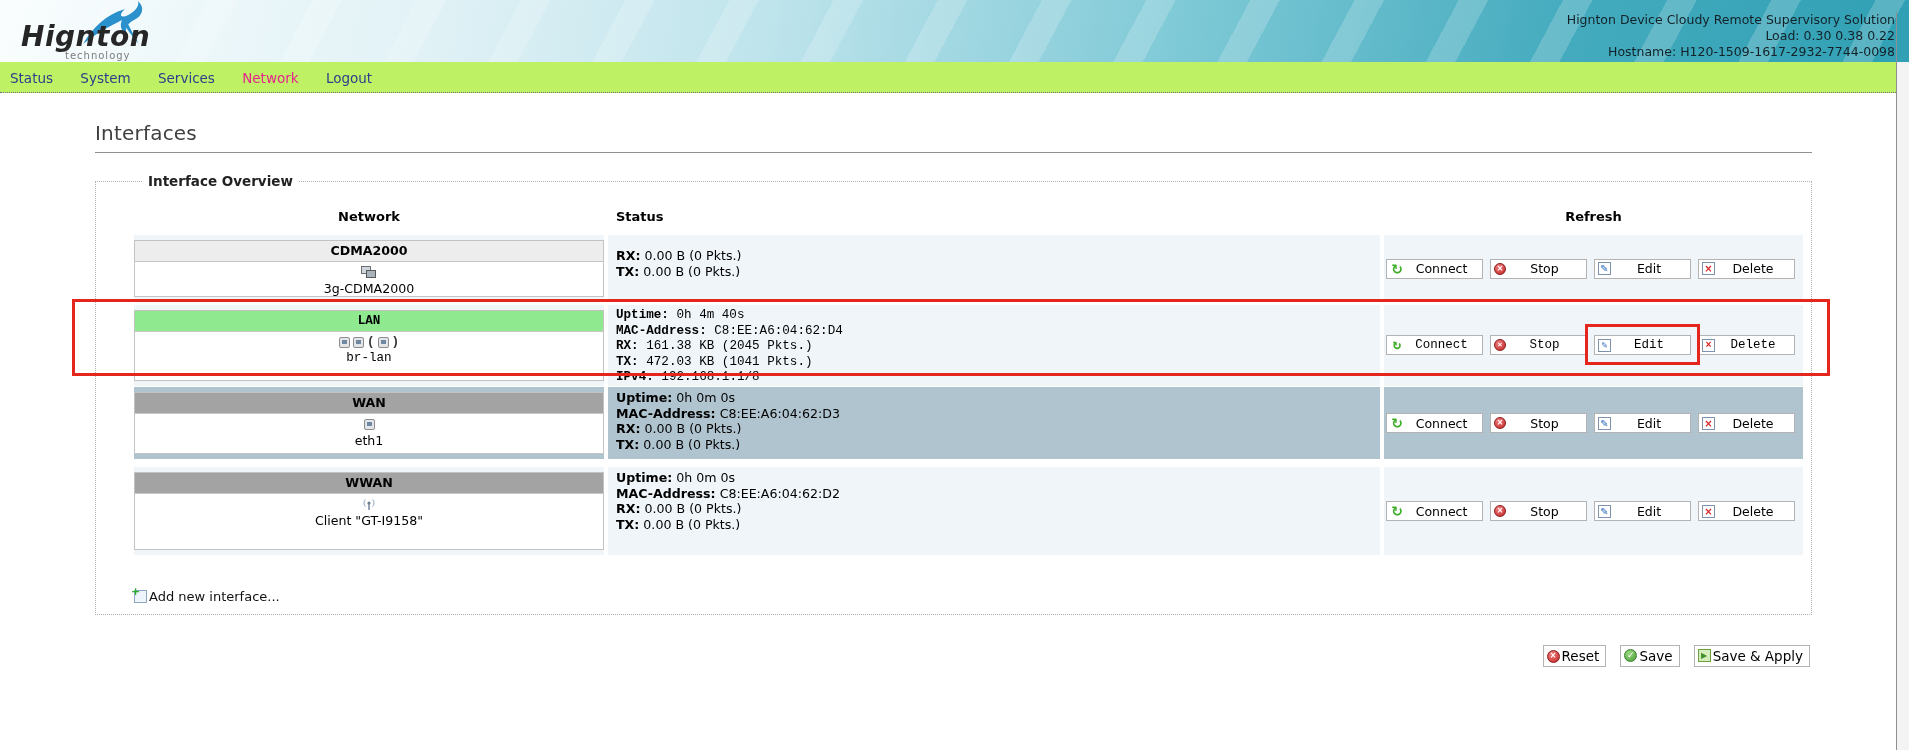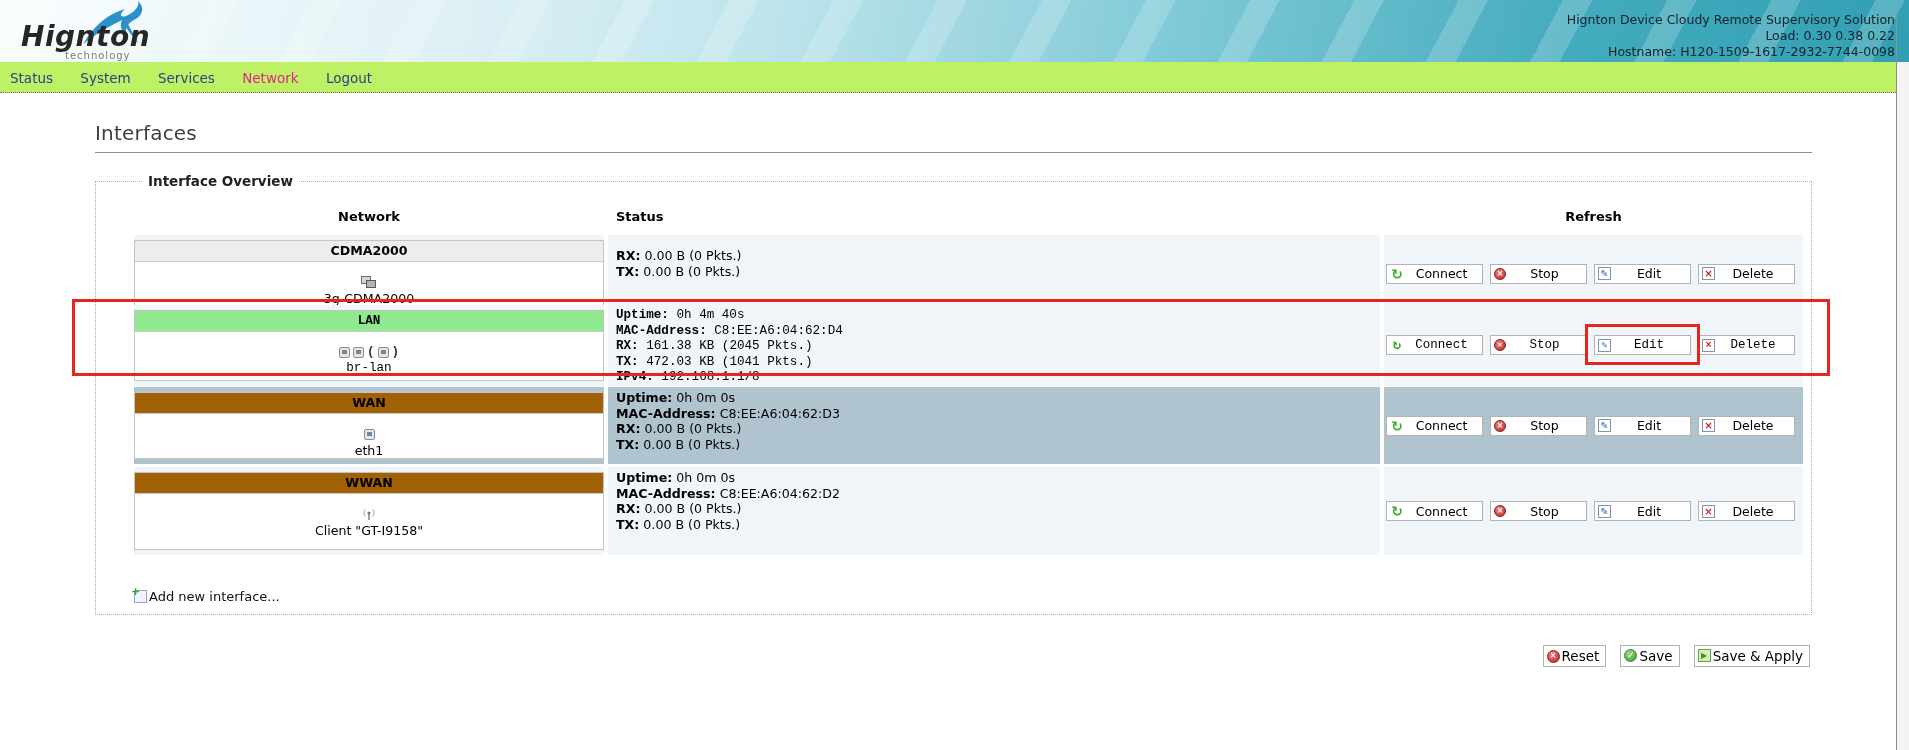--- a/index.html
+++ b/index.html
@@ -55,22 +55,22 @@
   .row-dark  > .cell { background:#b0c4cf; }
   .trow.r0 { height:62px; } .trow.r1 { height:74px;font-family:Liberation Mono, monospace; } .trow.r2 { height:72px; } .trow.r3 { height:88px; }
   .cell { position:relative; }
 
   .net-cell { padding:5px 0 5px 0; }
   .netbox { background:#fff; border:1px solid #c3c3c3; width:470px; height:100%; }
   .netbox-title { height:21px; line-height:20px; text-align:center; font-weight:bold; font-size:12.6px;
                   border-bottom:1px solid #c8c8c8; }
   .strip-gray  { background:#ededed; }
   .strip-green { background:#8fe98f; }
-  .strip-red   { background:#a16207; }
-  .netbox-body { text-align:center; padding-top:12px; }
+  .strip-red   { background:#a3a3a3; }
+  .netbox-body { text-align:center; padding-top:2px; }
   .net-icons { height:16px; display:flex; justify-content:center; align-items:center; gap:3px; font-weight:bold; color:#333; }
   .net-device { font-size:12.6px; color:#000; margin-top:1px; }
 
   .status-cell { padding:3px 8px 0 8px; line-height:15.6px; }
   .status-cell.centered { padding-top:13px; }
   .slabel { font-weight:bold; }
 
   .actions-cell { display:flex; align-items:center; gap:7px; padding-left:2px; }
   .abtn { display:inline-flex; align-items:center; width:97px; height:20px; background:#fff;
           border:1px solid #b3b3b3; font-size:12.5px; font-family:inherit; cursor:pointer; padding:0 3px; }

